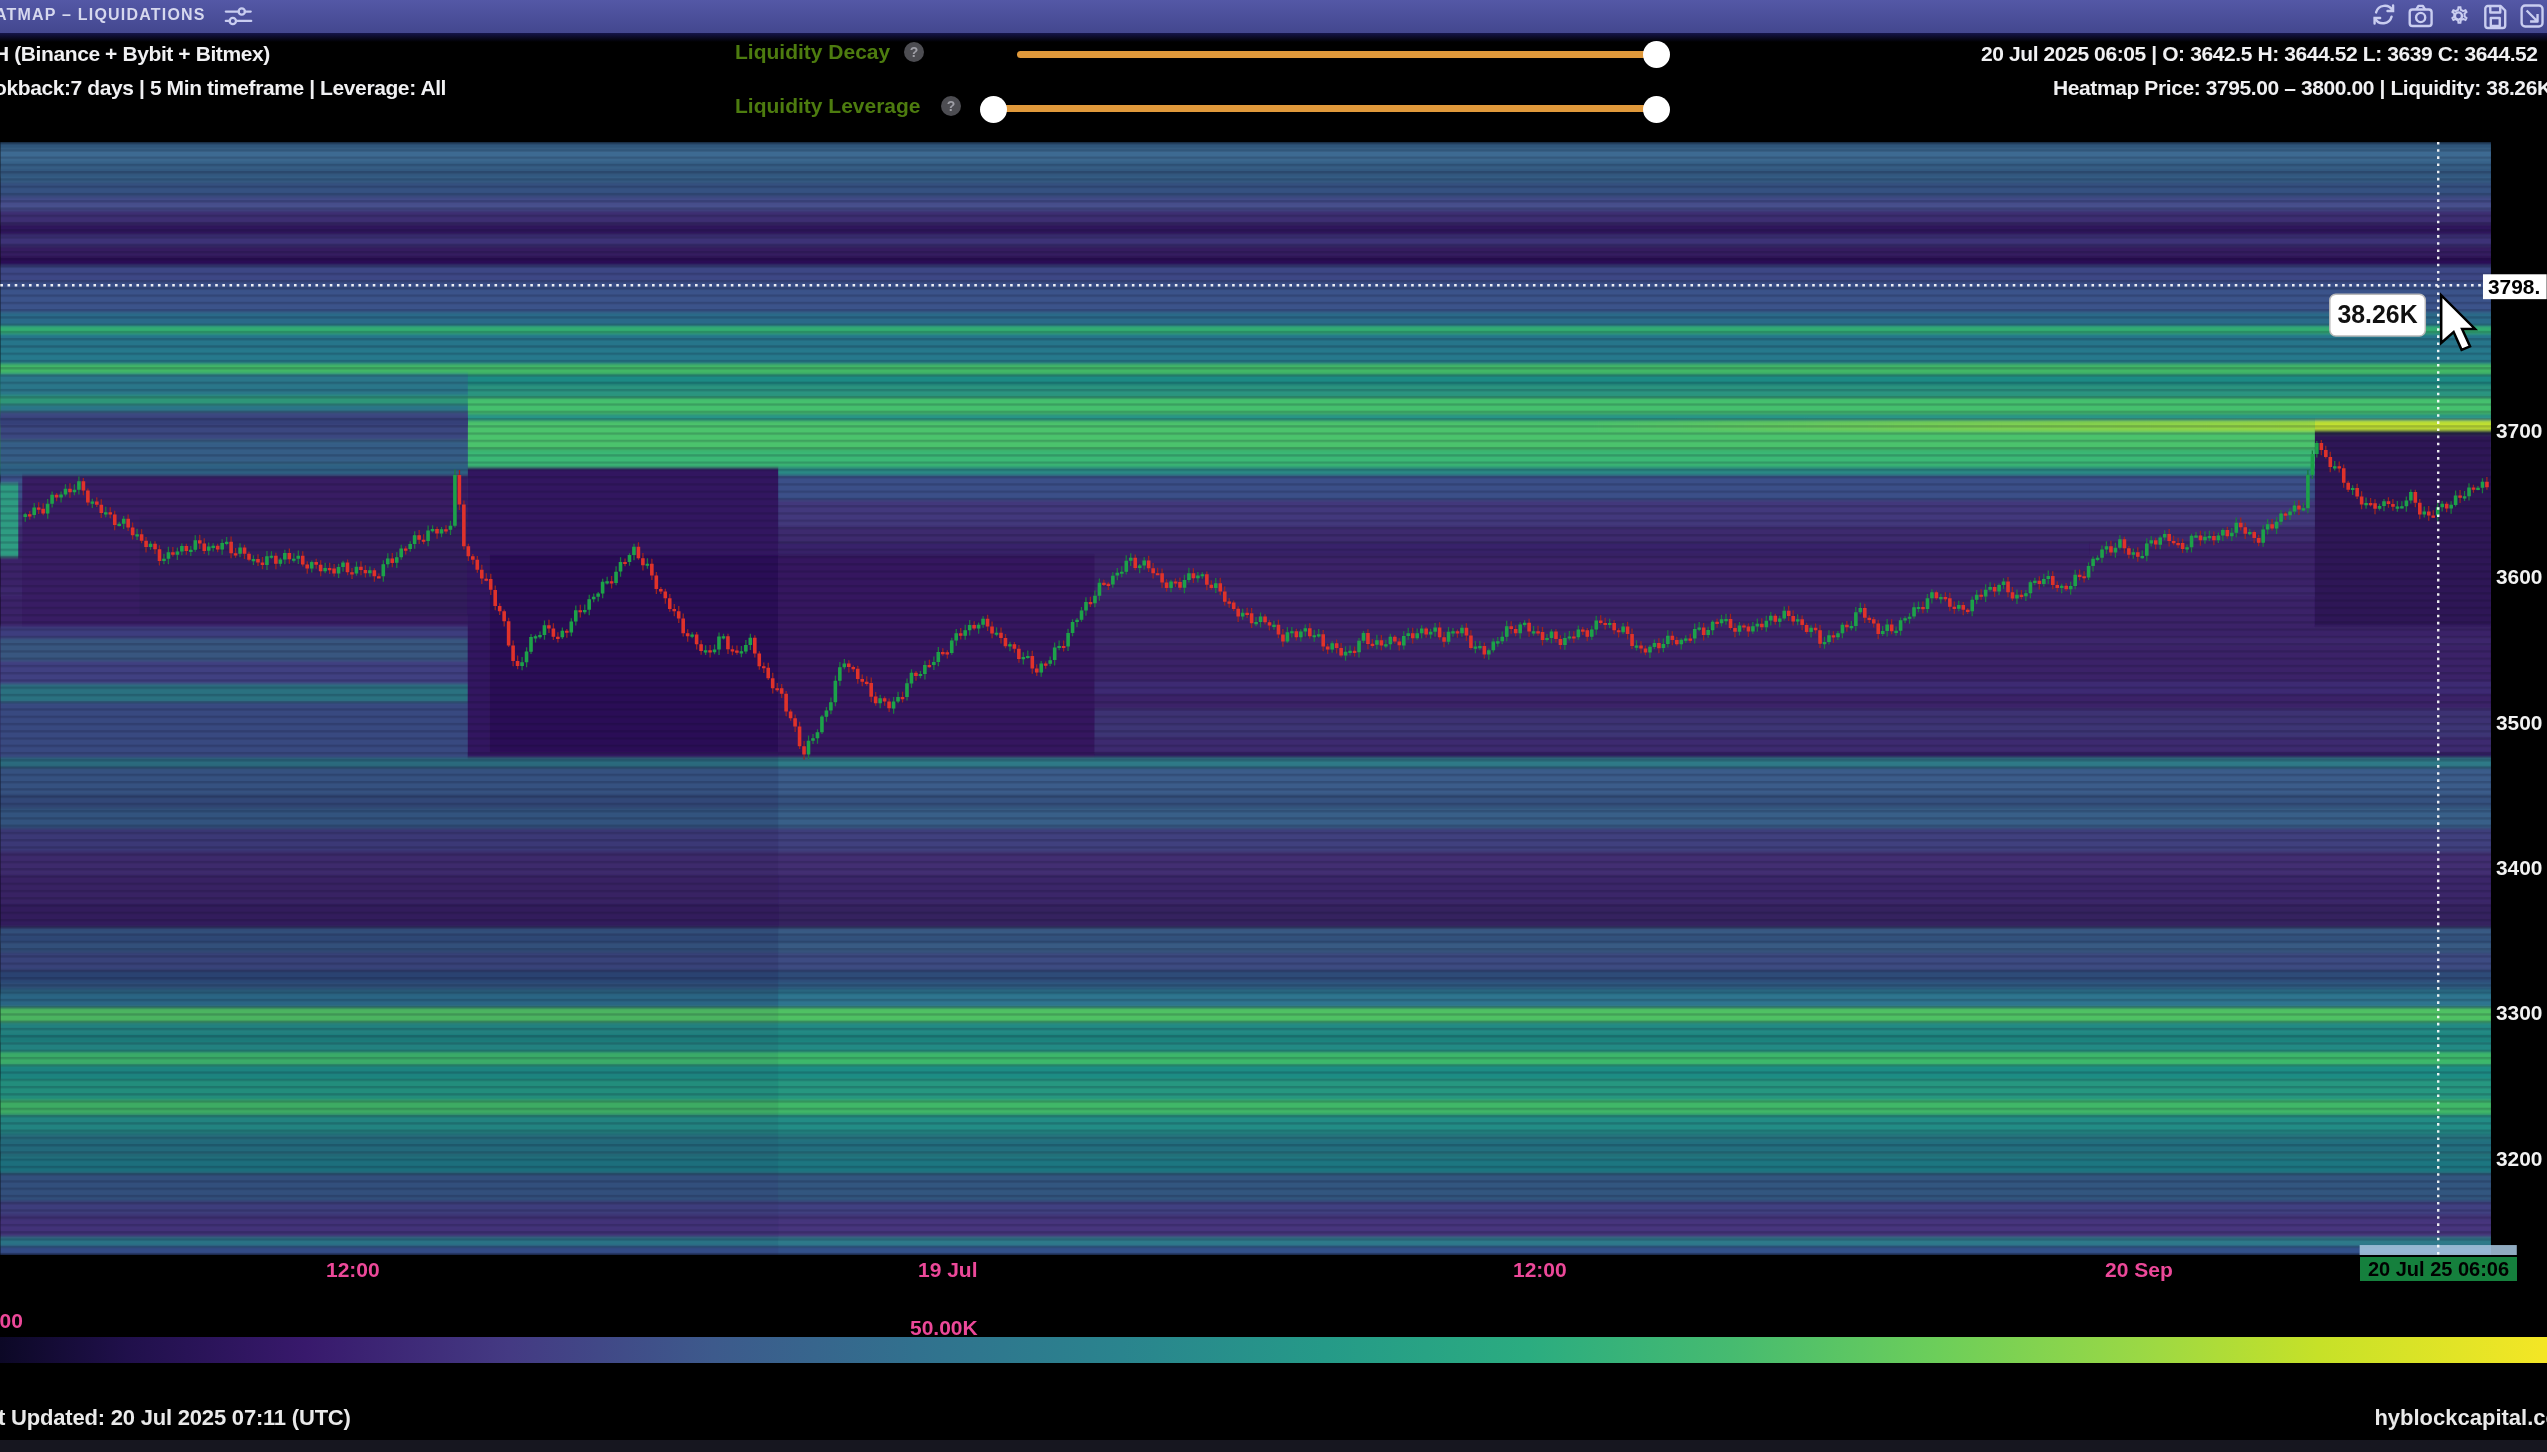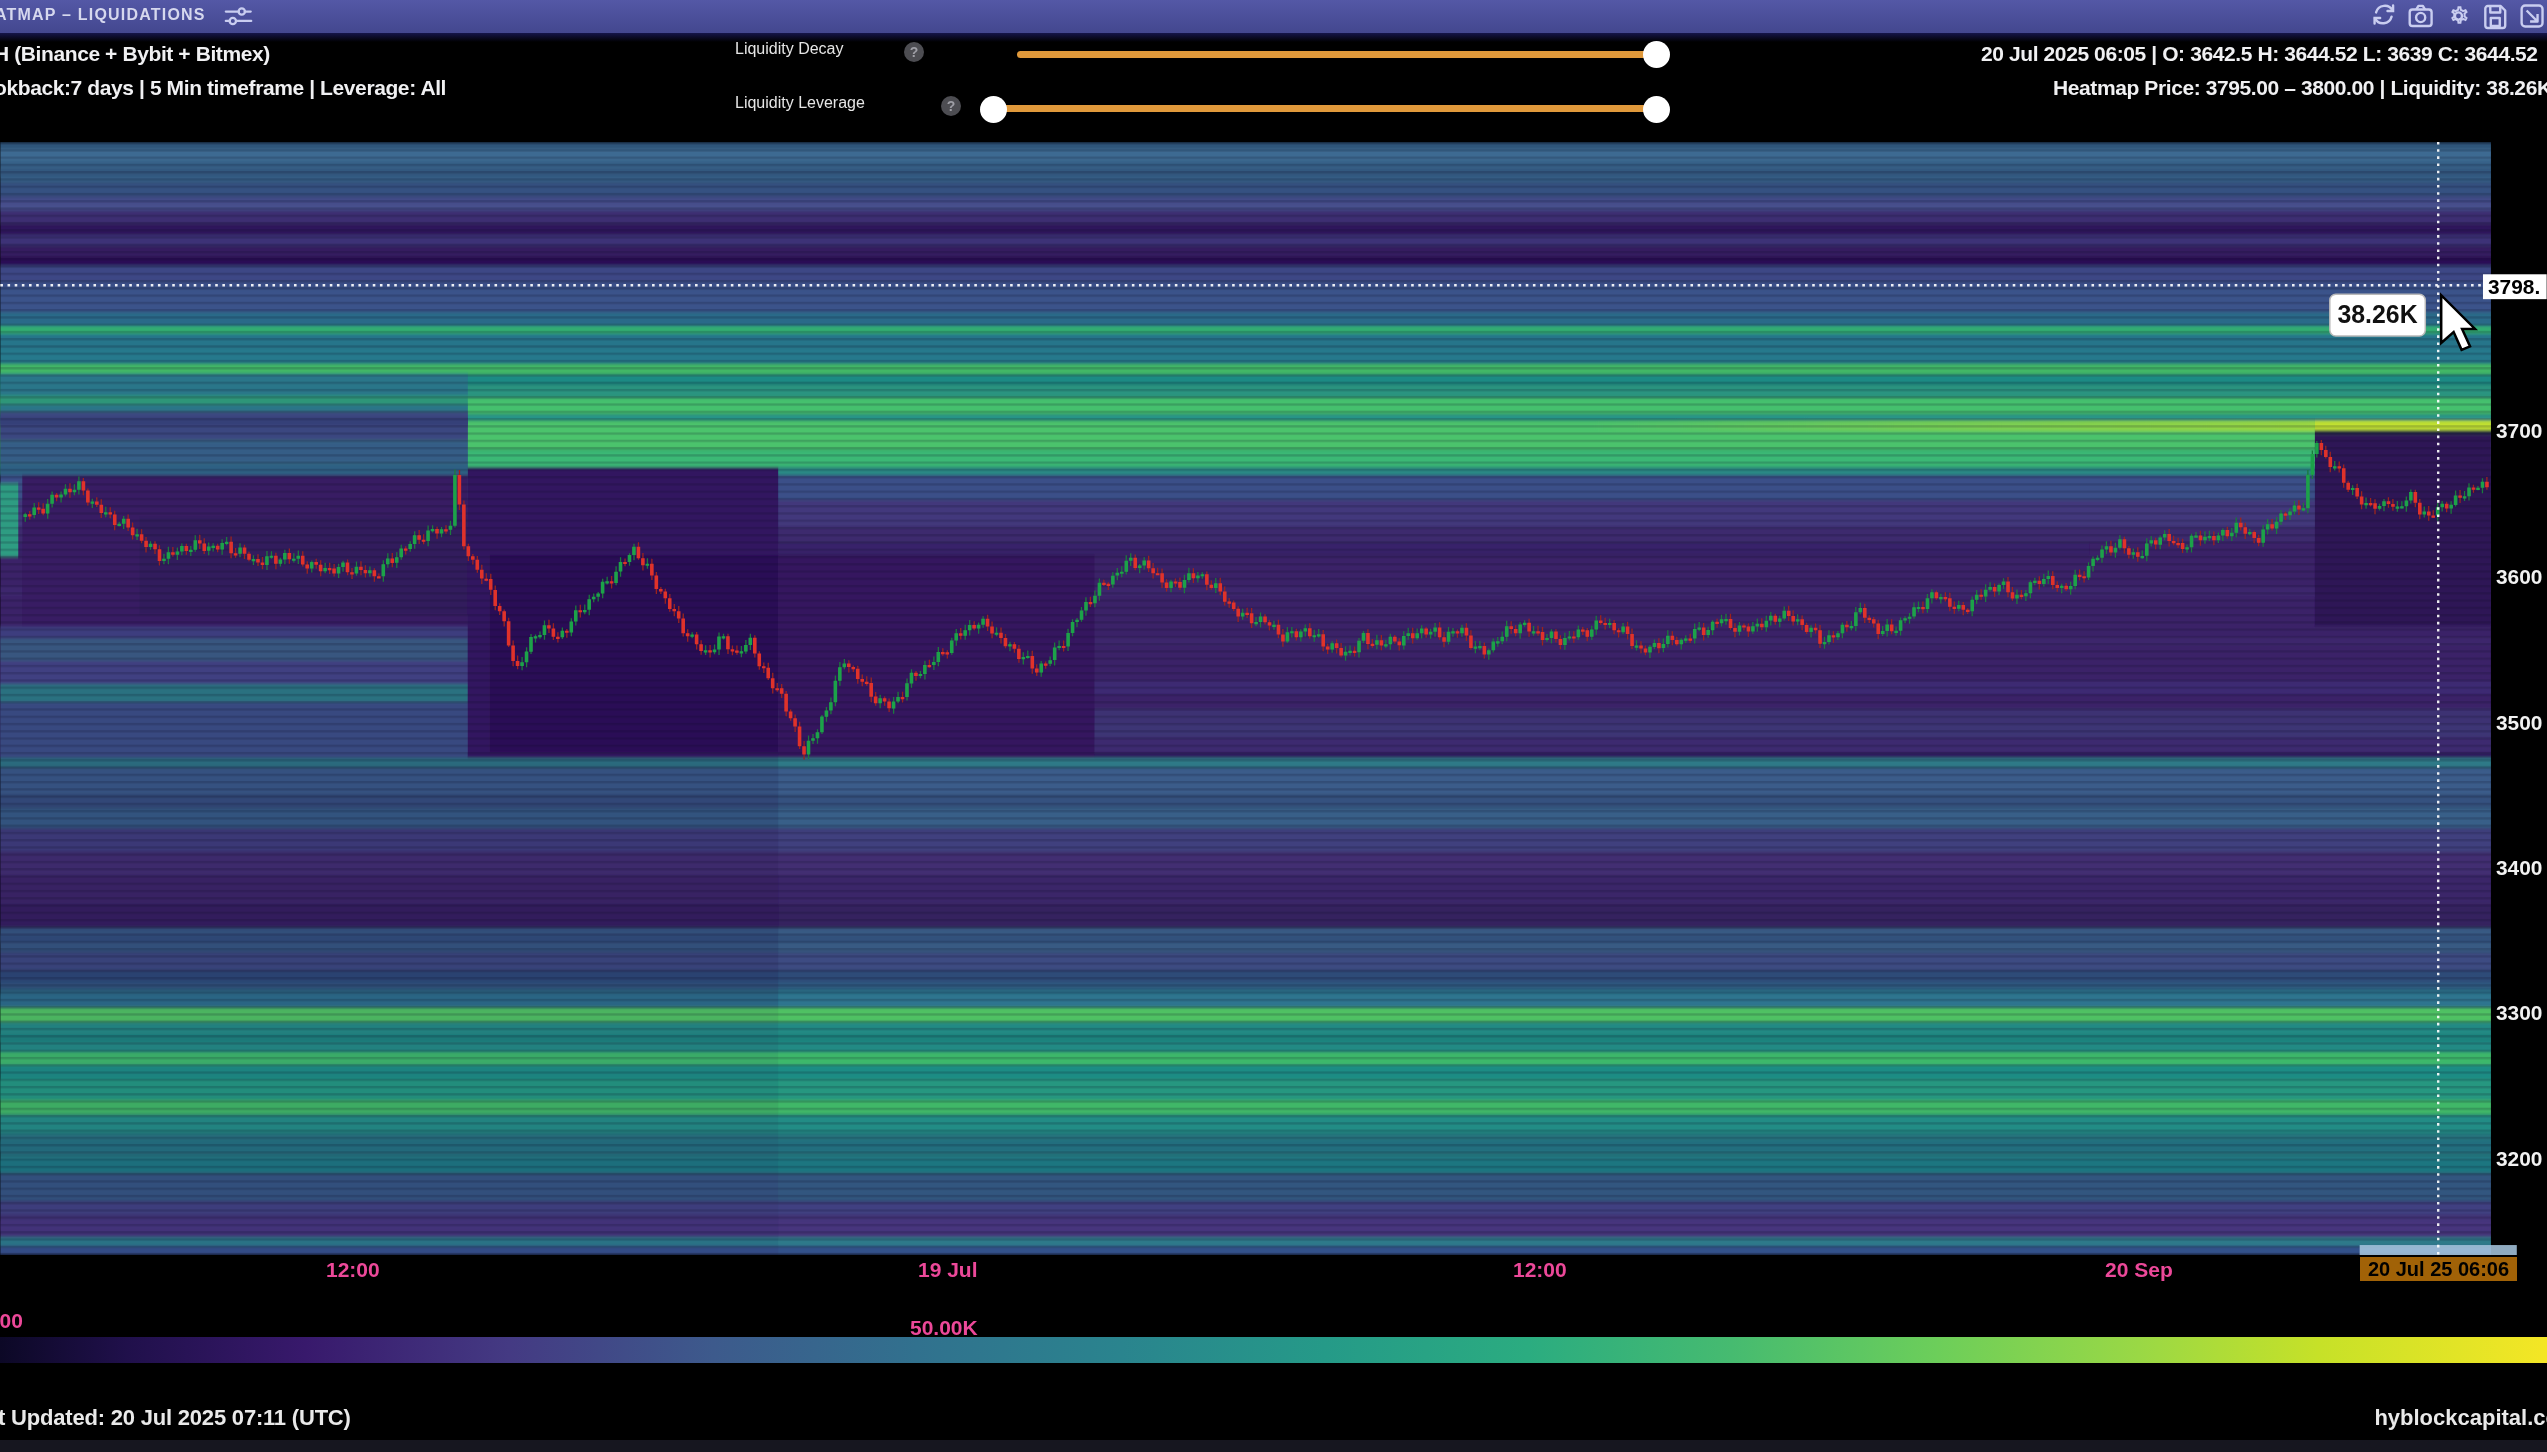--- a/index.html
+++ b/index.html
@@ -1,18 +1,18 @@
 <!DOCTYPE html>
 <html><head><meta charset="utf-8">
 <style>
 *{margin:0;padding:0;box-sizing:border-box}
 html,body{width:2547px;height:1453px;background:#000;overflow:hidden;font-family:"Liberation Sans",sans-serif}
 .abs{position:absolute;white-space:nowrap}
 .hdr{font-size:21px;font-weight:700;color:#f0f0f2;letter-spacing:-0.4px}
-.lbl{font-size:16px;font-weight:400;color:#e5e5e5}
+.lbl{font-size:21px;font-weight:700;color:#4d7c0f}
 .tlab{font-size:21px;font-weight:700;color:#ec4899}
 </style></head>
 <body>
 <div style="position:absolute;left:0;top:0;width:2547px;height:33px;background:linear-gradient(#5458a6,#43478f)"></div>
 <div style="position:absolute;left:0;top:33px;width:2547px;height:9px;background:linear-gradient(#15154a,#000)"></div>
 <div class="abs" style="left:-5px;top:6px;font-size:16px;font-weight:700;color:#d6d8ee;letter-spacing:1.2px">ATMAP – LIQUIDATIONS</div>
 <svg width="2547" height="33" style="position:absolute;left:0;top:0" viewBox="0 0 2560 33">
 <g transform="translate(226,5)" fill="none" stroke="#c9cdf0" stroke-width="2.3" stroke-linecap="round">
 <path d="M1 6.5 h13 M20 6.5 h6"></path>
       <circle cx="17" cy="6.5" r="3.2"></circle>
@@ -192,20 +192,20 @@
 <rect x="2496" y="133" width="64" height="25" fill="#ffffff"></rect>
     <text x="2501" y="153" font-size="21" font-weight="700" fill="#000">3798.</text>
 <rect x="2342" y="153" width="96" height="42" rx="6" fill="#ffffff" stroke="#b9b9b9" stroke-width="1.5"></rect>
     <text x="2390" y="182" font-size="25" font-weight="700" fill="#111" text-anchor="middle">38.26K</text>
 <path d="M0 0 L0 48 L12.5 37 L20.5 55 L29 51.5 L21 34 L34 34 Z" transform="translate(2454,154)" fill="#ffffff" stroke="#000" stroke-width="2.5"></path>
 </svg>
 <div class="abs tlab" style="left:326px;top:1258px">12:00</div>
 <div class="abs tlab" style="left:918px;top:1258px">19 Jul</div>
 <div class="abs tlab" style="left:1513px;top:1258px">12:00</div>
 <div class="abs tlab" style="left:2105px;top:1258px">20 Sep</div>
-<div class="abs" style="left:2360px;top:1257px;width:157px;height:24px;background:#a16207;color:#000;font-size:20px;font-weight:700;text-align:center;line-height:24px">20 Jul 25 06:06</div>
+<div class="abs" style="left:2360px;top:1257px;width:157px;height:24px;background:#15803d;color:#000;font-size:20px;font-weight:700;text-align:center;line-height:24px">20 Jul 25 06:06</div>
 <div class="abs tlab" style="left:-18px;top:1309px">0.00</div>
 <div class="abs tlab" style="left:910px;top:1316px">50.00K</div>
 <div class="abs tlab" style="left:1871px;top:1344px">100.00K</div>
 <div style="position:absolute;left:0;top:1337px;width:2547px;height:26px;background:linear-gradient(90deg,#0c0826 0%,#20104b 5%,#38196c 12%,#443a83 20%,#3d5a8c 28%,#31718e 36%,#2a848e 44%,#259a88 52%,#2bac80 60%,#46bb70 68%,#6cce5a 76%,#9ad845 84%,#c6e128 91%,#f4e625 100%)"></div>
 <div class="abs" style="left:-14px;top:1405px;font-size:22px;font-weight:700;color:#e9e9e9;letter-spacing:-0.2px">st Updated: 20 Jul 2025 07:11 (UTC)</div>
 <div class="abs" style="right:-12px;top:1405px;font-size:22px;font-weight:700;color:#e9e9e9">hyblockcapital.co</div>
 <div style="position:absolute;left:0;top:1440px;width:2547px;height:13px;background:#16161f"></div>
 
 </body></html>

